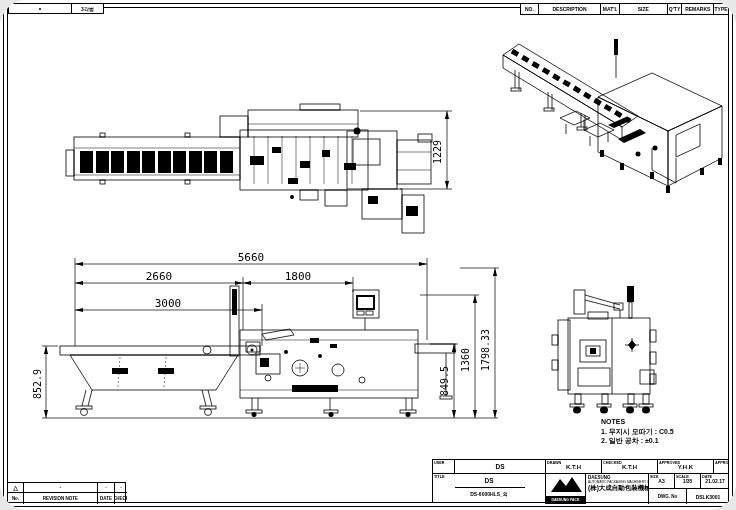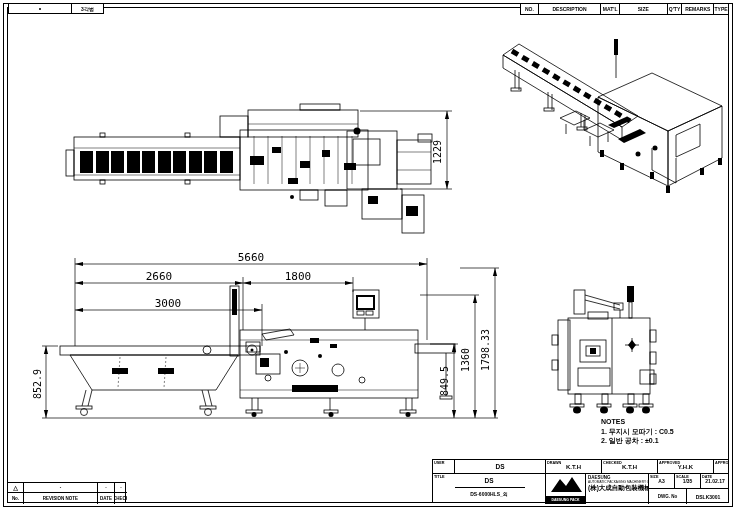--- a/index.html
+++ b/index.html
@@ -1,18 +1,18 @@
 <!DOCTYPE html>
 <html><head>
 <meta charset="utf-8">
 <style>
   html,body{margin:0;padding:0;background:#e8e8e8;}
   .sheet{
     position:relative;width:736px;height:510px;background:#ffffff;
-    font-family:"Liberation Sans",sans-serif;color:#000;overflow:hidden;
+    font-family:"Liberation Sans",sans-serif;color:#000;overflow:hidden;border-radius:27px;
   }
   .abs{position:absolute;box-sizing:border-box;}
   .frame-outer{left:3px;top:3px;width:730px;height:504px;border:1.5px solid #000;}
   .frame-inner{left:7px;top:7px;width:722px;height:496px;border:1px solid #000;}
   
   .pbox{border:1px solid #000;display:flex;align-items:center;justify-content:center;background:#fff;}
   .pdot{width:2px;height:2px;background:#000;border-radius:50%;}
   .ptxt{font-size:5px;font-weight:bold;letter-spacing:0;}
   
   .ptable{left:520px;top:3px;width:209px;height:12px;border:1px solid #000;display:flex;background:#fff;}

